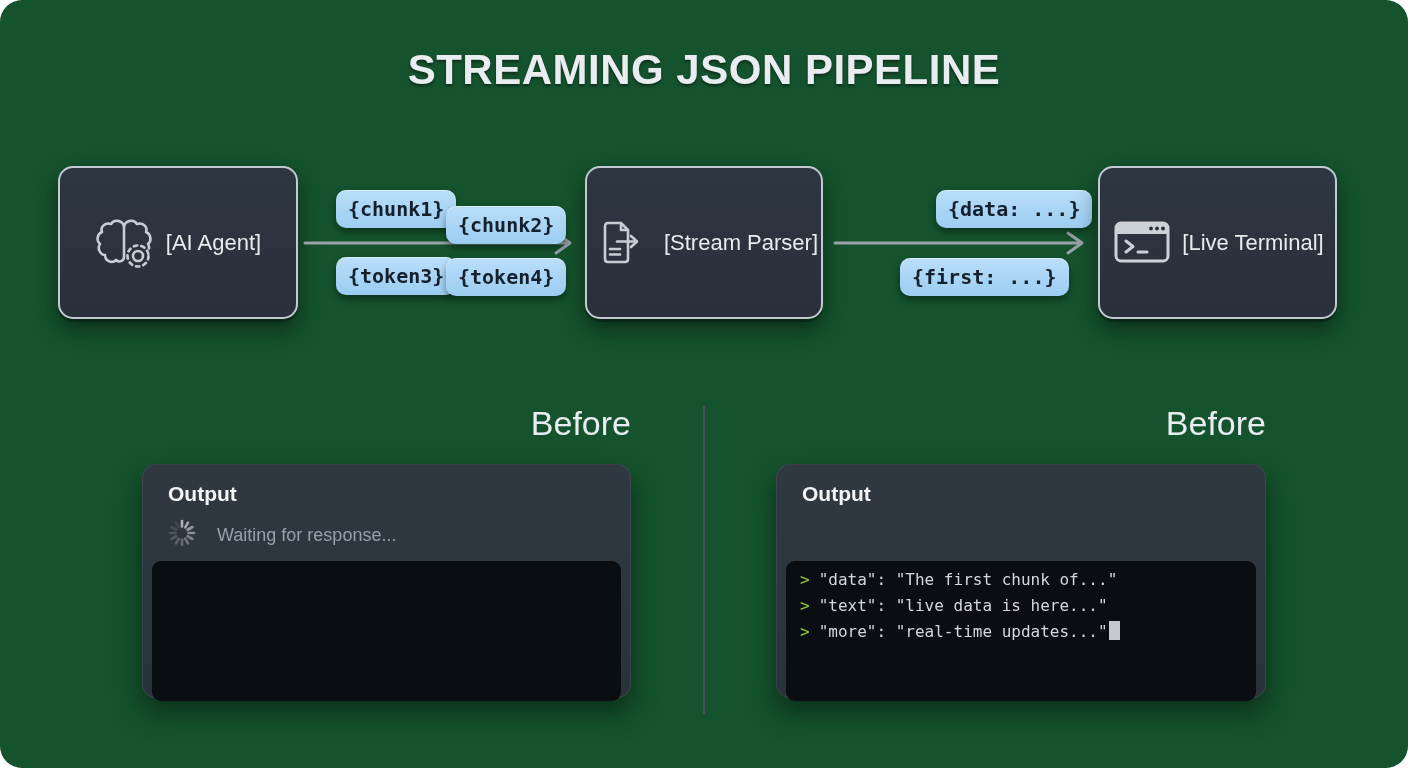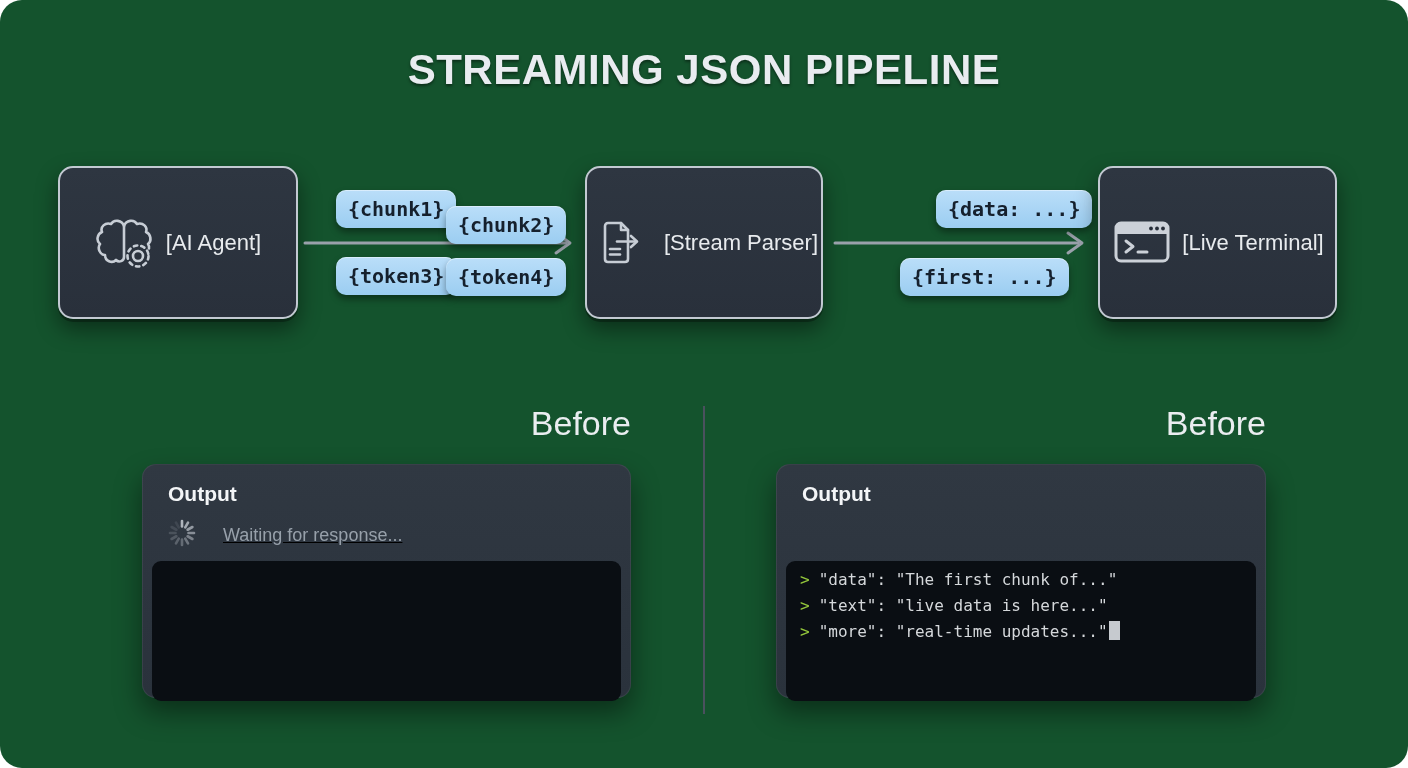--- a/index.html
+++ b/index.html
@@ -47,21 +47,21 @@
   .h-after  { left:776px; width:490px; }
   .panel {
     position:absolute; top:464px; height:234px; border-radius:14px;
     background:linear-gradient(180deg,#303842,#2a323c);
     border:1px solid rgba(255,255,255,.07);
     box-shadow:0 14px 28px rgba(0,0,0,.45);
   }
   .p-before { left:142px; width:489px; }
   .p-after  { left:776px; width:490px; }
   .panel-title { position:absolute; left:25px; top:17px; font-size:21px; font-weight:bold; color:#f3f5f7; }
-  .status-row { position:absolute; left:24px; top:54px; height:32px; display:flex; align-items:center; gap:26px;text-decoration:underline; }
+  .status-row { position:absolute; left:24px; top:54px; height:32px; display:flex; align-items:center; gap:20px; }
   .status-text-muted { font-size:18px; color:#97a0aa; }
   .status-text-live  { font-size:18px; color:#c5cbd3; }
   .live-badge {
     width:25px; height:22px; border-radius:7px; background:#206032;
     display:flex; align-items:center; justify-content:center;
     box-shadow:inset 0 1px 0 rgba(255,255,255,.12);
   }
   .live-dot { width:14px; height:14px; border-radius:50%; background:#4bc95f; }
   .term {
     position:absolute; left:9px; right:9px; top:96px; height:140px;

